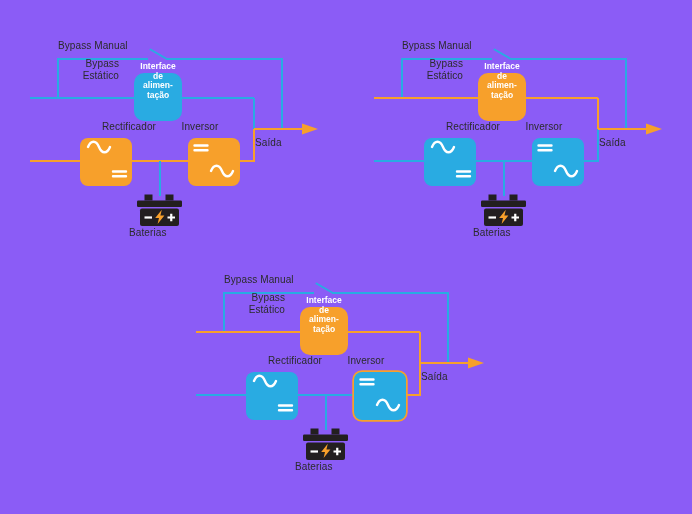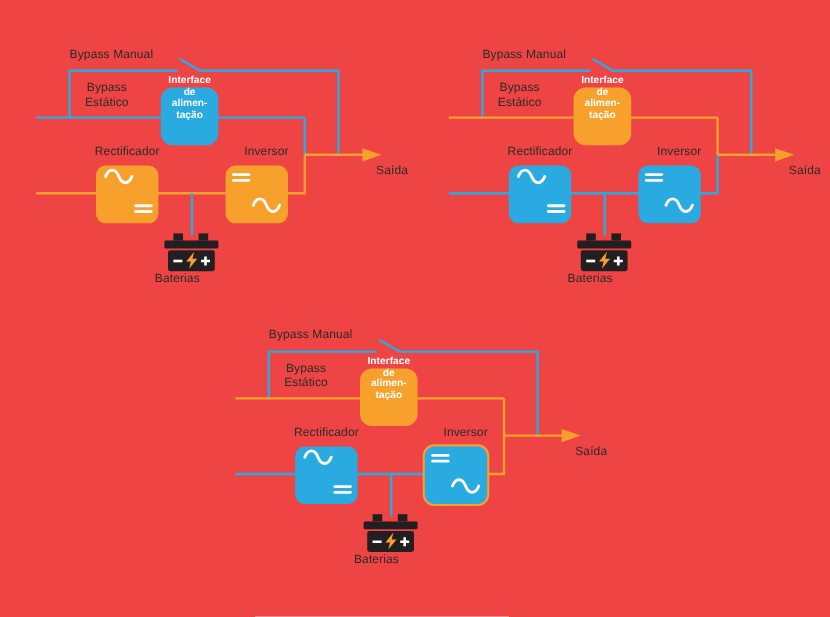--- a/index.html
+++ b/index.html
@@ -1,33 +1,33 @@
 <!DOCTYPE html>
 <html style="--text: #2B2B2B;"><head>
 <meta charset="utf-8">
 <style>
   html,body{margin:0;padding:0;background:#fff;}
   .canvas{
-    position:relative;width:692px;height:514px;background:#ef4444;overflow:hidden;
+    position:relative;width:692px;height:514px;background:#8b5cf6;overflow:hidden;
     font-family:"Liberation Sans",sans-serif;
   }
   .diagram{position:absolute;width:300px;height:220px;}
   .d1{left:25px;top:30px;}
   .d2{left:369px;top:30px;}
   .d3{left:191px;top:264px;}
   .diagram svg{position:absolute;left:0;top:0;}
   .lbl{
     position:absolute;color:var(--text,#2b2b2b);font-size:10px;line-height:11.5px;
     white-space:pre-line;letter-spacing:.1px;
   }
   .bypass-manual{left:33px;top:10px;}
-  .bypass-estatico{left:34px;top:38px;width:60px;text-align:center;}
-  .rectificador{left:31px;top:91px;width:100px;text-align:center;}
-  .inversor{left:147px;top:91px;width:100px;text-align:center;}
-  .saida{left:230px;top:107px;width:50px;text-align:right;margin-left:35px;}
+  .bypass-estatico{left:34px;top:28px;width:60px;text-align:right;}
+  .rectificador{left:31px;top:91px;width:100px;text-align:right;}
+  .inversor{left:125px;top:91px;width:100px;text-align:center;}
+  .saida{left:230px;top:107px;width:50px;text-align:left;}
   .baterias{left:104px;top:197px;width:62px;text-align:left;}
   .interface-text{
     position:absolute;left:109px;top:27px;width:48px;height:48px;
     display:flex;align-items:center;justify-content:center;
     color:#fff;font-weight:bold;font-size:8.5px;line-height:9.5px;
     text-align:center;white-space:pre-line;
   }
   .wire{fill:none;stroke-width:2;}
   .glyph{fill:none;stroke:#fff;stroke-width:2.4;stroke-linecap:round;}
 </style>

